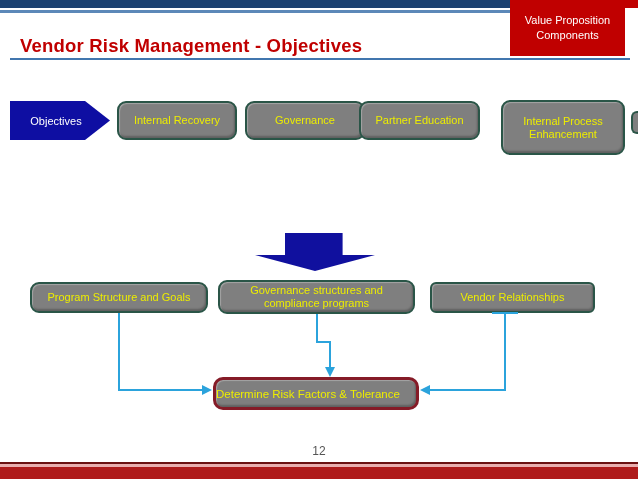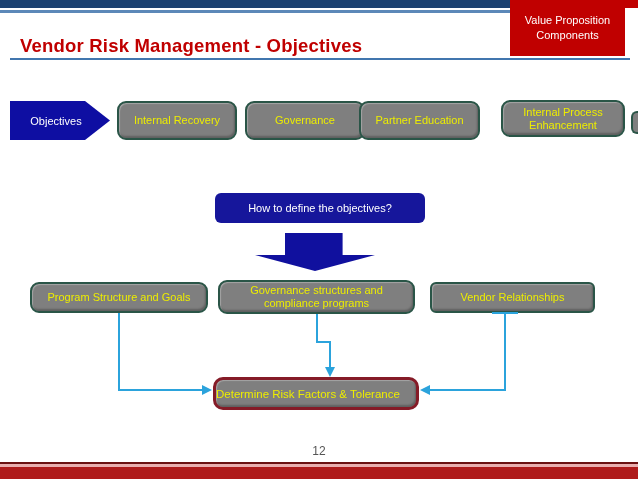--- a/index.html
+++ b/index.html
@@ -88,28 +88,25 @@
   </div>
   <div class="graybox" style="left:117px;top:101px;width:120px;height:39px;">
     <span>Internal Recovery</span>
   </div>
   <div class="graybox" style="left:245px;top:101px;width:120px;height:39px;">
     <span>Governance</span>
   </div>
   <div class="graybox" style="left:359px;top:101px;width:121px;height:39px;">
     <span>Partner Education</span>
   </div>
-  <div class="graybox" style="left:501px;top:100px;width:124px;height:37px;">
+  <div class="graybox" style="left:501px;top:100px;width:124px;height:55px;">
     <span>Internal Process Enhancement</span>
   </div>
   <div class="sliver"></div>
 
-  <div class="question-box">
-    <span>How to define the objectives?</span>
-  </div>
   <div class="block-arrow"></div>
 
   <div class="graybox" style="left:30px;top:282px;width:178px;height:31px;">
     <span>Program Structure and Goals</span>
   </div>
   <div class="graybox" style="left:218px;top:280px;width:197px;height:34px;">
     <span>Governance structures and compliance programs</span>
   </div>
   <div class="graybox" style="left:430px;top:282px;width:165px;height:31px;border-radius:6px;">
     <span>Vendor Relationships</span>

